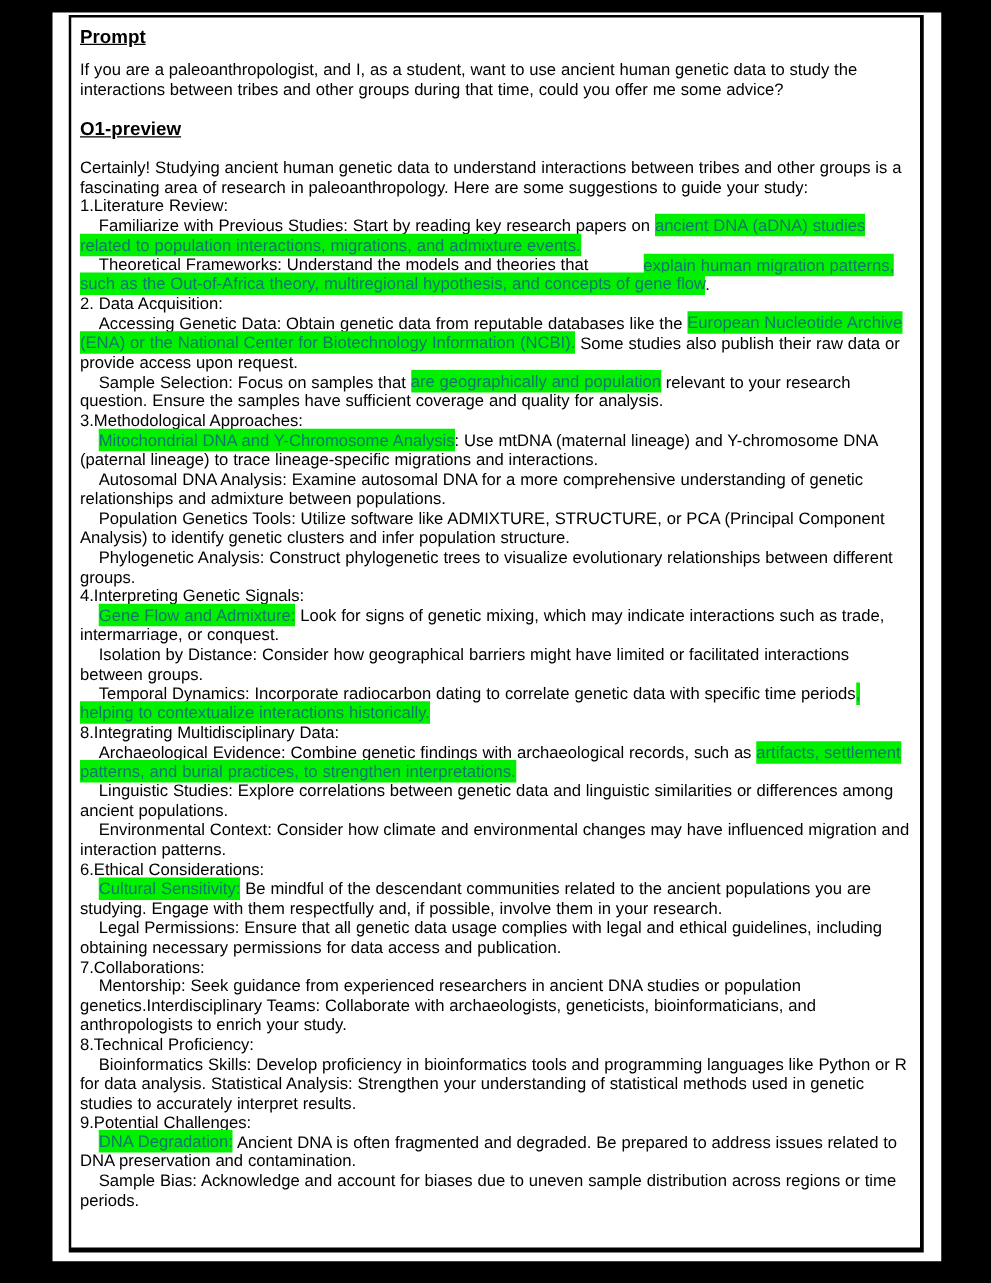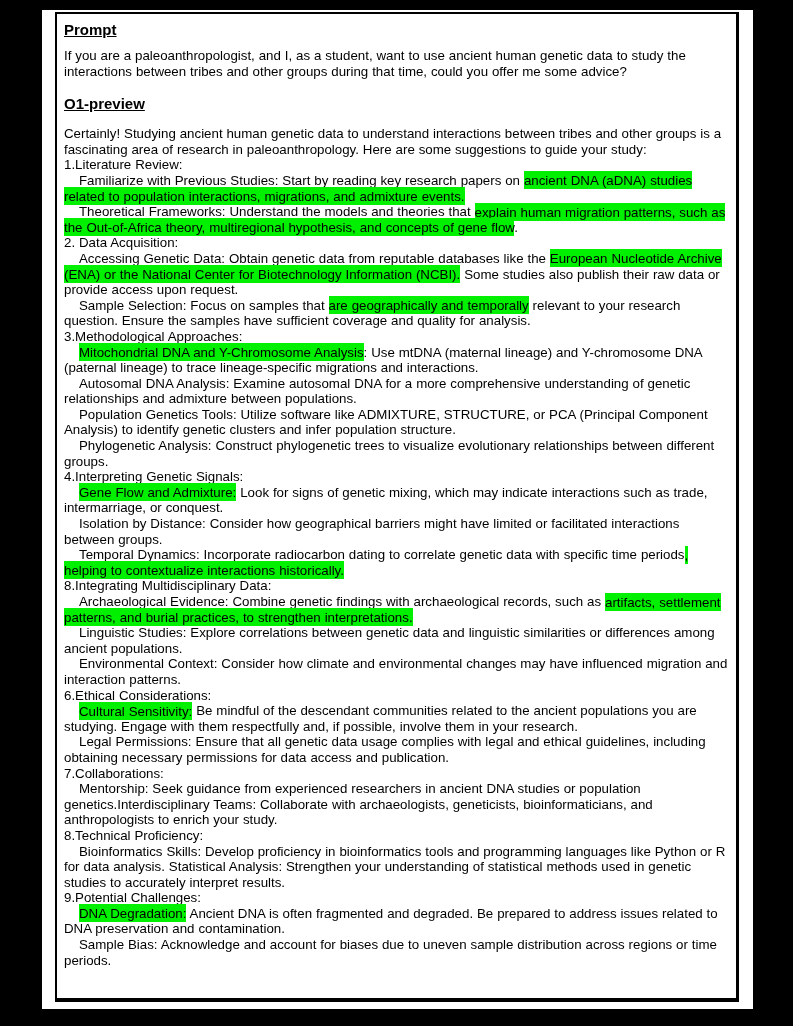--- a/index.html
+++ b/index.html
@@ -34,42 +34,42 @@
   h2.response-heading { margin-top: 16px; margin-bottom: 14px; }
   .section-body { }
   p.para {
     margin: 0;
     font-size: 13.3px;
     line-height: 15.6px;
     word-spacing: 0.2px;
   }
   p.para.ind { text-indent: 15px; }
   mark.hl {
-    color: #000000;
+    color: #0f766e;
     padding: 1.5px 0;
   }
 </style>
 </head>
 <body>
 
 <div class="paper">
   <div class="frame">
     <h2 class="doc-heading">Prompt</h2>
     <div class="section-body">
         <p class="para"><span>If you are a paleoanthropologist, and I, as a student, want to use ancient human genetic data to study the interactions between tribes and other groups during that time, could you offer me some advice?</span></p>
       </div>
     <h2 class="doc-heading response-heading">O1-preview</h2>
     <div class="section-body">
         <p class="para"><span>Certainly! Studying ancient human genetic data to understand interactions between tribes and other groups is a fascinating area of research in paleoanthropology. Here are some suggestions to guide your study:</span></p>
         <p class="para"><span>1.Literature Review:</span></p>
         <p class="para ind"><span>Familiarize with Previous Studies: Start by reading key research papers on </span><mark class="hl" style="background-color: rgb(0, 240, 0);">ancient DNA (aDNA) studies related to population interactions, migrations, and admixture events.</mark></p>
-        <p class="para ind"><span>Theoretical Frameworks: Understand the models and theories that </span><mark class="hl" style="background-color: rgb(0, 240, 0);">explain human migration patterns, such as the Out-of-Africa theory, multiregional hypothesis, and concepts of gene flow</mark><span>.</span></p>
+        <p class="para ind"><span>Theoretical Frameworks: Understand the models and theories that </span><mark class="hl" style="background-color: rgb(0, 240, 0); margin-left: 40px;">explain human migration patterns, such as the Out-of-Africa theory, multiregional hypothesis, and concepts of gene flow</mark><span>.</span></p>
         <p class="para"><span>2. Data Acquisition:</span></p>
         <p class="para ind"><span>Accessing Genetic Data: Obtain genetic data from reputable databases like the </span><mark class="hl" style="background-color: rgb(0, 240, 0);">European Nucleotide Archive (ENA) or the National Center for Biotechnology Information (NCBI).</mark><span> Some studies also publish their raw data or provide access upon request.</span></p>
-        <p class="para ind"><span>Sample Selection: Focus on samples that </span><mark class="hl" style="background-color: rgb(0, 240, 0);">are geographically and temporally</mark><span> relevant to your research question. Ensure the samples have sufficient coverage and quality for analysis.</span></p>
+        <p class="para ind"><span>Sample Selection: Focus on samples that </span><mark class="hl" style="background-color: rgb(0, 240, 0);">are geographically and population</mark><span> relevant to your research question. Ensure the samples have sufficient coverage and quality for analysis.</span></p>
         <p class="para"><span>3.Methodological Approaches:</span></p>
         <p class="para ind"><mark class="hl" style="background-color: rgb(0, 240, 0);">Mitochondrial DNA and Y-Chromosome Analysis</mark><span>: Use mtDNA (maternal lineage) and Y-chromosome DNA (paternal lineage) to trace lineage-specific migrations and interactions.</span></p>
         <p class="para ind"><span>Autosomal DNA Analysis: Examine autosomal DNA for a more comprehensive understanding of genetic relationships and admixture between populations.</span></p>
         <p class="para ind"><span>Population Genetics Tools: Utilize software like ADMIXTURE, STRUCTURE, or PCA (Principal Component Analysis) to identify genetic clusters and infer population structure.</span></p>
         <p class="para ind"><span>Phylogenetic Analysis: Construct phylogenetic trees to visualize evolutionary relationships between different groups.</span></p>
         <p class="para"><span>4.Interpreting Genetic Signals:</span></p>
         <p class="para ind"><mark class="hl" style="background-color: rgb(0, 240, 0);">Gene Flow and Admixture:</mark><span> Look for signs of genetic mixing, which may indicate interactions such as trade, intermarriage, or conquest.</span></p>
         <p class="para ind"><span>Isolation by Distance: Consider how geographical barriers might have limited or facilitated interactions between groups.</span></p>
         <p class="para ind"><span>Temporal Dynamics: Incorporate radiocarbon dating to correlate genetic data with specific time periods</span><mark class="hl" style="background-color: rgb(0, 240, 0);">, helping to contextualize interactions historically.</mark></p>
         <p class="para"><span>8.Integrating Multidisciplinary Data:</span></p>

